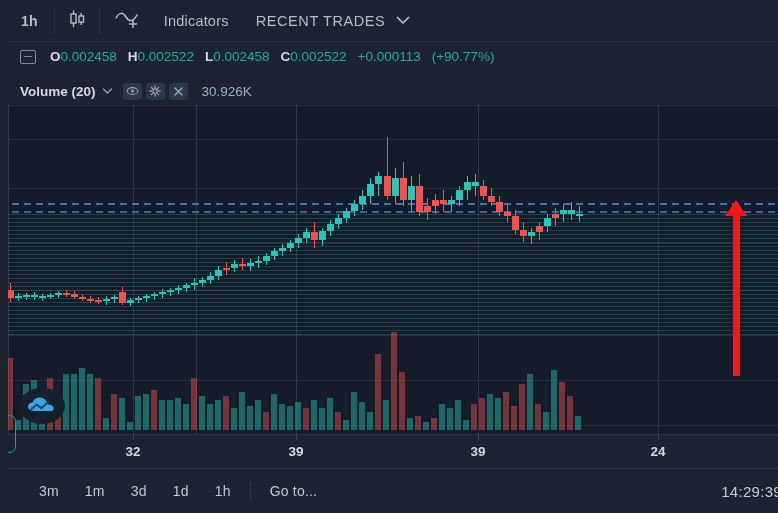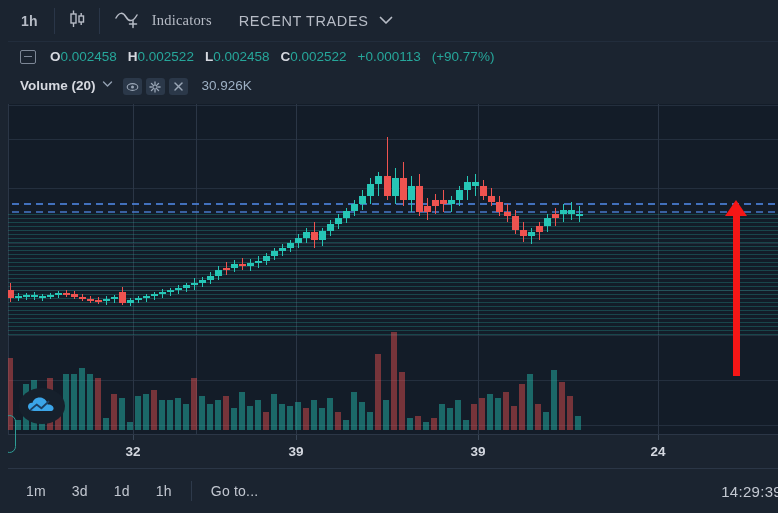--- a/index.html
+++ b/index.html
@@ -19,32 +19,32 @@
     display:flex; align-items:center;
     border-bottom:1px solid #222d3c;
   }
   .tb-sep { width:1px; height:26px; background:#2a3648; }
   .tb-item {
     display:flex; align-items:center; height:42px;
     padding:0 11px; color:#b7bcc6; font-size:14.5px; letter-spacing:.2px;
     white-space:nowrap;
   }
   .tb-item.interval { font-weight:700; font-size:14px; padding:0 16px 0 20px; }
-  .tb-item.indi { gap:12px; padding-left:14px;font-family:Liberation Serif, serif; }
+  .tb-item.indi { gap:24px; padding-left:14px; }
   .tb-item.recent { gap:10px; padding-left:16px; letter-spacing:.6px; font-size:14.5px; }
 
   
   .legend1 {
     position:absolute; left:0; top:43px; height:27px; width:778px;
     display:flex; align-items:center; gap:0px; padding-left:20px;
     font-size:13.5px; white-space:nowrap;
   }
   .legend2 {
     position:absolute; left:0; top:78px; height:26px; width:742px;
-    display:flex; padding-left:20px;
+    display:flex; align-items:center; padding-left:20px;
     font-size:13.5px; white-space:nowrap;
   }
   .ohlc-lab { color:#d6d9e0; font-weight:700; margin-left:11px; }
   .ohlc-lab:first-of-type { margin-left:0; }
   .ohlc-val { color:#26a69a; font-weight:400; }
   .ohlc-chg { color:#26a69a; margin-left:11px; }
   .vol-title { color:#d6d9e0; font-weight:700; font-size:13.5px; }
   .vol-val { color:#9db0c4; margin-left:14px; font-size:13.5px; }
 
   .ic-box {
@@ -498,20 +498,21 @@
       <div class="xtick" style="left: 296px;">39</div>
       <div class="xtickmark" style="left: 478px;"></div>
       <div class="xtick" style="left: 478px;">39</div>
       <div class="xtickmark" style="left: 658px;"></div>
       <div class="xtick" style="left: 658px;">24</div>
     </div>
 
   <div class="bottombar">
     <div class="bb-sep"></div>
     <div id="ranges" style="display:flex;align-items:center;">
+        <div class="bb-item first">3m</div>
         <div class="bb-item">1m</div>
         <div class="bb-item">3d</div>
         <div class="bb-item">1d</div>
         <div class="bb-item">1h</div>
       </div>
     <div class="bb-sep"></div>
     <div class="bb-item">Go to...</div>
     <div class="bb-clock">14:29:39</div>
   </div>
 

